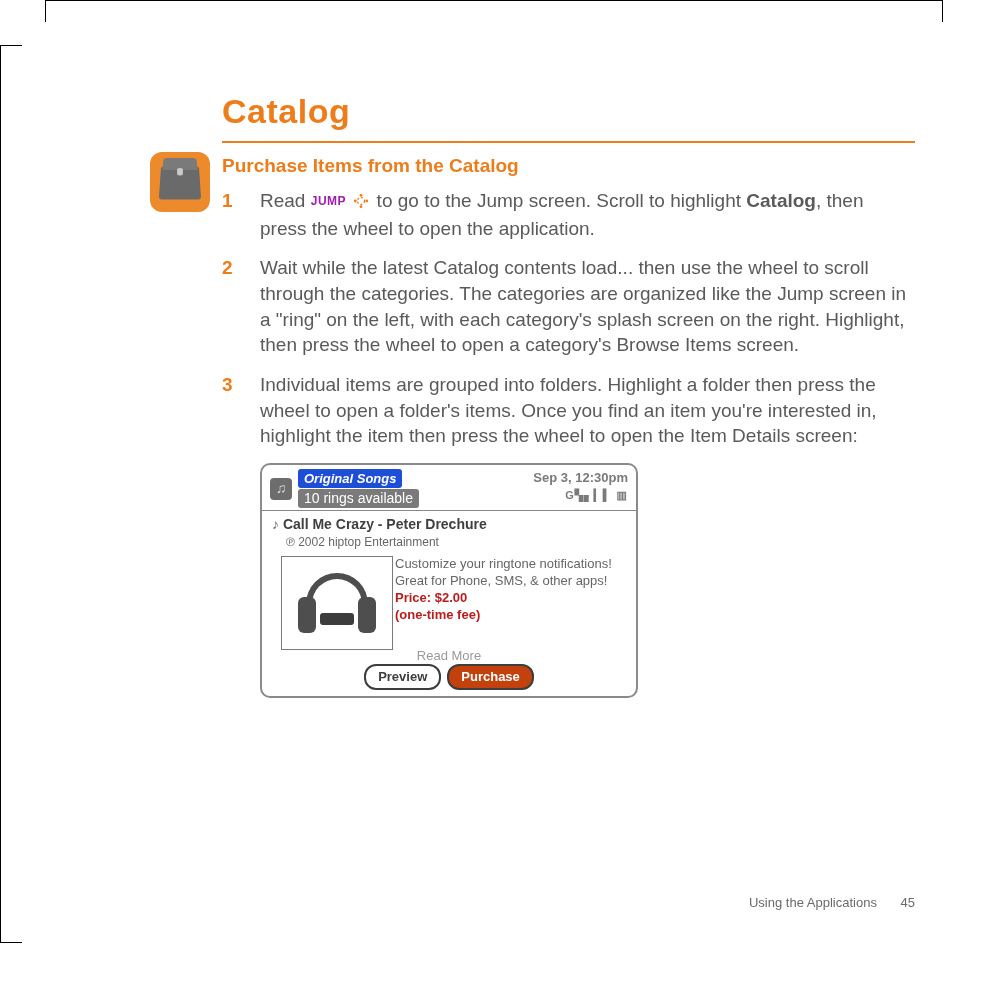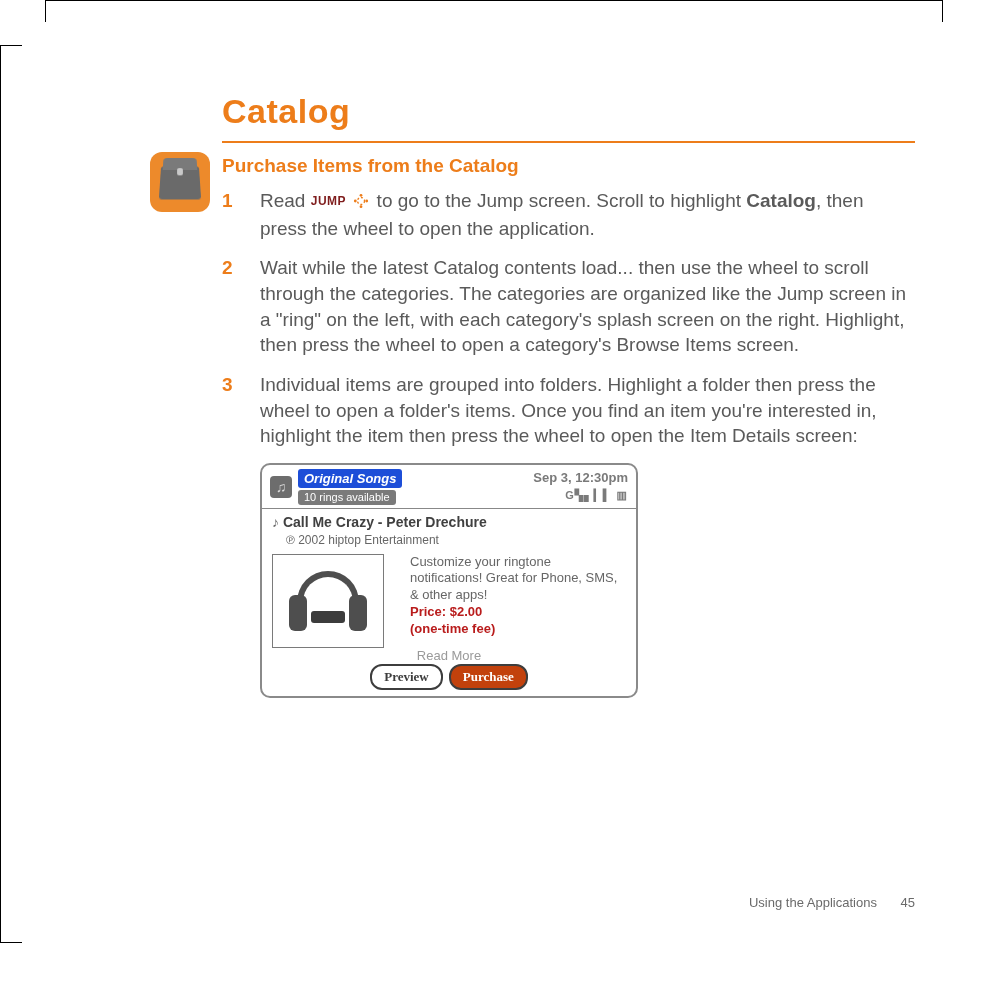--- a/index.html
+++ b/index.html
@@ -58,21 +58,21 @@
     background: #c9c9c9; border-radius: 2px;
   }
 
   .content { margin-left: 72px; font-size: 19px; line-height: 1.35; }
   .subhead { color: #ed7d1a; font-weight: 700; margin-bottom: 10px; font-size: 19px; }
   .intro { margin-bottom: 18px; }
   ol.steps { list-style: none; }
   ol.steps li { display: flex; margin-bottom: 14px; }
   ol.steps .num { color: #ed7d1a; font-weight: 700; width: 38px; flex: 0 0 38px; }
   ol.steps .body { flex: 1; }
-  .jump { color: #7f1d1d; font-weight: 700; font-size: 12px; letter-spacing: 0.5px; vertical-align: 2px; text-align: center; }
+  .jump { color: #a21caf; font-weight: 700; font-size: 12px; letter-spacing: 0.5px; vertical-align: 2px; text-align: center; }
   .jump-icon { display: inline-block; vertical-align: -2px; margin: 0 2px; }
   b.k { color: #5a5a5a; font-weight: 700; }
 
   .device {
     margin: 10px 0 0 38px;
     width: 378px; height: 235px;
     border: 2px solid #8a8a8a;
     border-radius: 10px;
     background: #fff;
     position: relative;
@@ -80,49 +80,49 @@
     color: #555;
     font-size: 13px;
   }
   .device .titlebar {
     display: flex; justify-content: space-between; align-items: flex-start;
     padding: 4px 8px 2px 8px;
   }
   .device .tb-left { display: flex; gap: 6px; align-items: center; }
   .device .tb-left .note { width: 22px; height: 22px; background:#6d6d6d; border-radius:4px; display:flex; align-items:center; justify-content:center; color:#ddd; font-size:14px;}
   .device .tb-title { color:#fff; background:#1d4ed8; padding:1px 6px; border-radius:3px; font-weight:700; font-style: italic; font-size:13px; display:inline-block;}
-  .device .tb-sub { color:#fff; background:#7a7a7a; padding:0 6px; border-radius:3px; font-size:11px; display:inline-block; margin-top:1px;}
+  .device .tb-sub { color:#fff; background:#7a7a7a; padding:0 6px; border-radius:3px; font-size:14px; display:inline-block; margin-top:1px;}
   .device .tb-right { text-align:right; color:#7a7a7a; font-weight:700; font-size:13px; }
   .device .tb-right .icons { font-size:11px; letter-spacing:1px; color:#7a7a7a; margin-top:2px;}
   .device .hr { height:1px; background:#888; margin: 0;}
   .device .item-title { padding: 4px 10px 0 10px; font-weight:700; font-size:14px; color:#404040;}
   .device .item-title::before { content:"♪ "; color:#666;}
   .device .item-sub { padding: 0 10px 4px 24px; font-size:12px; color:#666;}
   .device .item-sub::before { content:"℗ "; }
-  .device .item-row { display:flex; gap:26px; padding: 2px 10px;}
+  .device .item-row { display:flex; gap:2px; padding: 2px 19px;}
   .device .thumb {
     width:112px; height:94px; border:1px solid #7a7a7a; background:#fff;
     display:flex; align-items:center; justify-content:center; position: relative;
     flex: 0 0 112px;
   }
   .headphones {
     width:78px; height:60px; position:relative;
   }
   .headphones .ear { width:18px; height:36px; background:#4e4e4e; border-radius:6px; position:absolute; bottom:0;}
   .headphones .ear.l { left:0;} .headphones .ear.r { right:0;}
   .headphones .band { position:absolute; top:0; left:8px; width:62px; height:32px; border:6px solid #4e4e4e; border-bottom:none; border-radius:40px 40px 0 0;}
   .headphones .tag { position:absolute; bottom:8px; left:22px; width:34px; height:12px; background:#3c3c3c; border-radius:3px;}
   .device .desc { font-size:13px; color:#666; line-height:1.25;}
   .device .price { font-weight:700; color:#b91c1c; margin-top:0;}
   .device .footer { position:absolute; bottom:6px; left:0; right:0; display:flex; justify-content:space-between; align-items:center; padding: 0 10px; flex-direction: column;}
   .device .readmore { color:#9a9a9a; font-size:13px;}
   .device .buttons { display:flex; gap:6px;}
   .pill {
     border:2px solid #3d3d3d; border-radius: 12px; padding: 2px 12px; font-weight:700;
-    font-size:13px; background:#fff; color:#3d3d3d;font-family:Liberation Serif, serif;
+    font-size:13px; background:#fff; color:#3d3d3d;
   }
   .pill.dark { background:#c2410c; color:#fff;}
 
   .page-footer {
     position: absolute; right: 73px; bottom: 78px;
     font-size: 13px; color:#6a6a6a;margin-left:44px;
   }
   .page-footer .pn { margin-left: 20px; }
 </style>
 </head>

